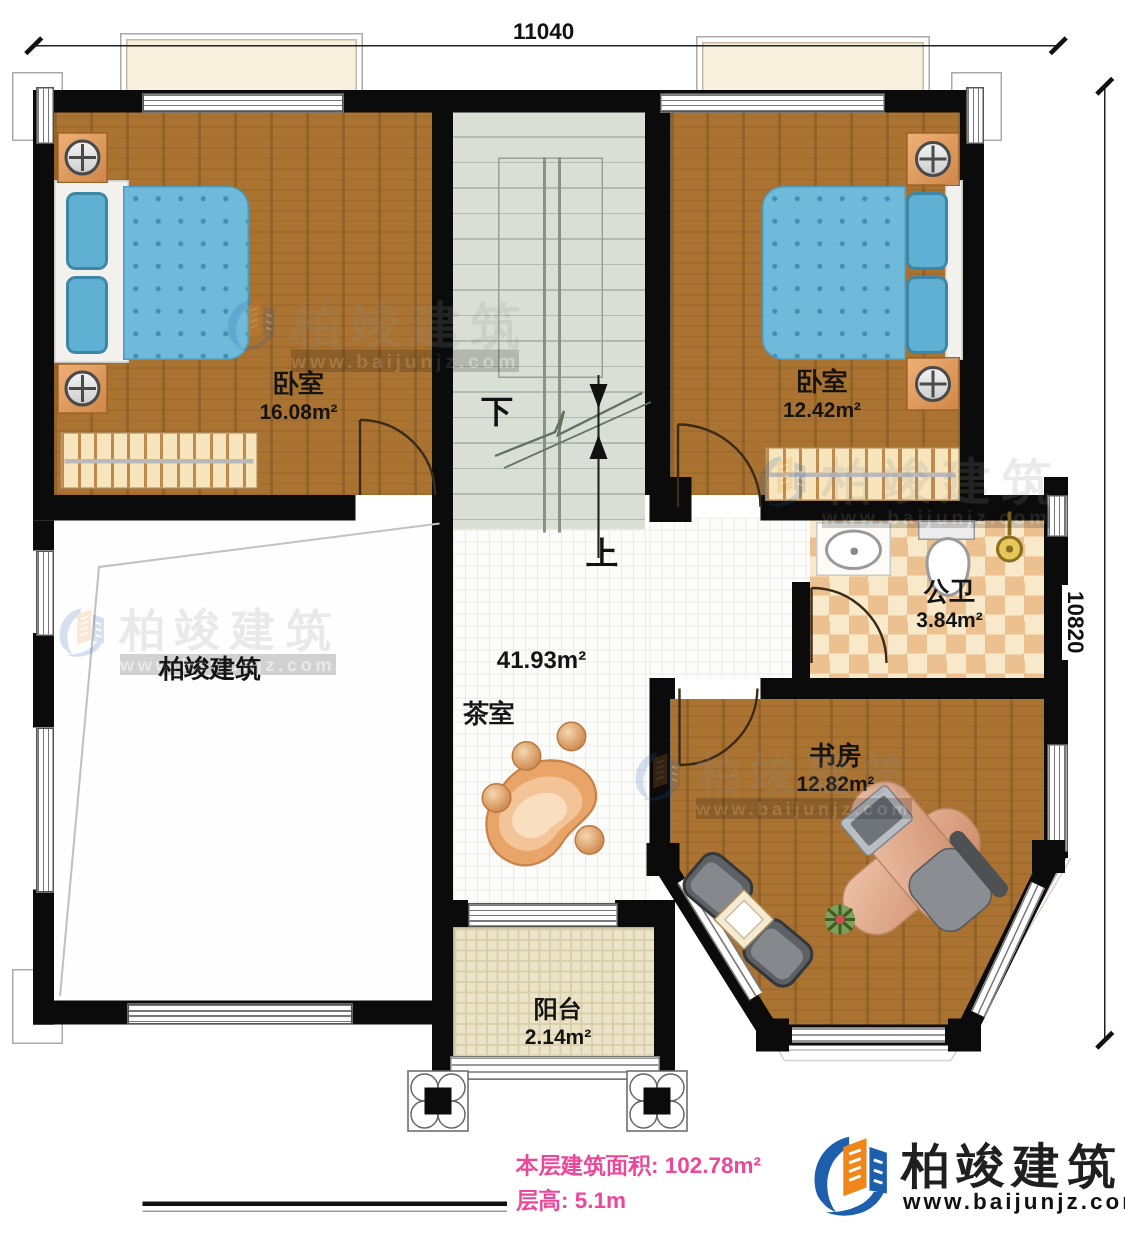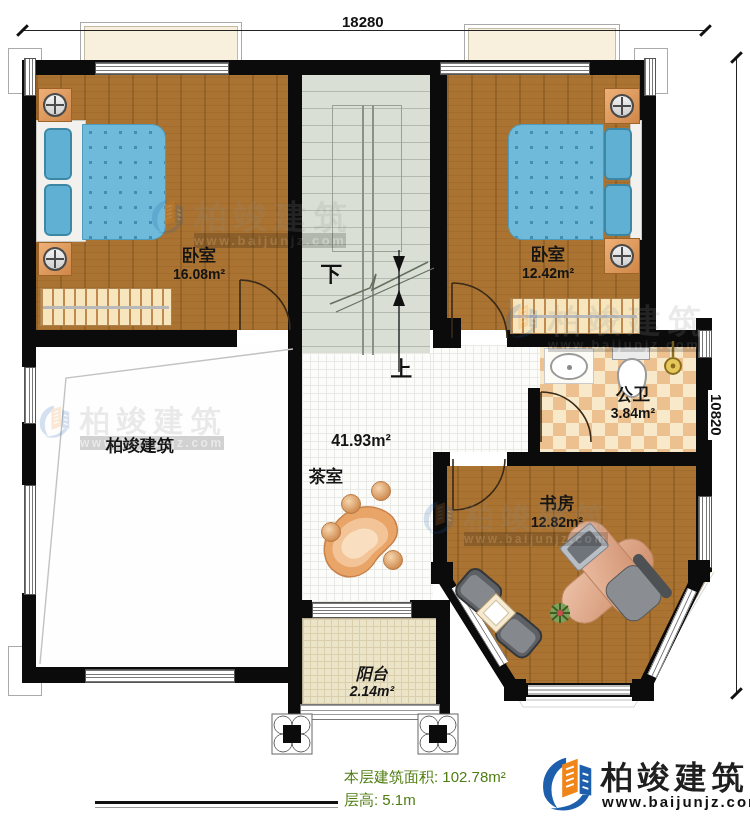--- a/index.html
+++ b/index.html
@@ -65,21 +65,21 @@
     writing-mode:vertical-rl;padding:4px 0;}
   
   .wm{position:absolute;color:#8f8f8f;opacity:.18;font-weight:bold;white-space:nowrap;display:flex;align-items:center;gap:6px;}
   .wm .glyph{flex:0 0 auto;}
   .wm .n{font-size:33px;letter-spacing:7px;display:block;line-height:1;}
   .wm .w{font-size:13px;letter-spacing:2.5px;display:block;line-height:1.2;}
   
   .title-big{position:absolute;left:95px;top:758px;font-size:37px;font-weight:bold;color:#0d0d0d;letter-spacing:1px;}
   .title-ul1{position:absolute;left:95px;top:801px;width:243px;height:3px;background:#111;}
   .title-ul2{position:absolute;left:95px;top:807px;width:243px;height:1px;background:#9a9a9a;}
-  .meta{position:absolute;font-size:15px;color:#4d7c0f;font-weight:normal;white-space:nowrap;}
+  .meta{position:absolute;font-size:15px;color:#ec4899;font-weight:bold;white-space:nowrap;}
   .brandtxt{position:absolute;left:601px;top:756px;font-size:32px;font-weight:bold;color:#1f1f1f;letter-spacing:5px;}
   .brandweb{position:absolute;left:602px;top:793px;font-size:15px;font-weight:bold;color:#111;letter-spacing:2px;}
   svg{display:block;}
   .overlay{position:absolute;left:0;top:0;pointer-events:none;}
 </style>
 </head>
 <body>
 
 <div id="plan">
 
@@ -326,21 +326,21 @@
   </div>
   <div class="rl" style="left:140px;top:436px;">
     <span class="nm">柏竣建筑</span>
   </div>
   <div class="rl" style="left:354px;top:432px;">
     <span class="ar" style="font-size:16px;margin-left:14px;">41.93m²</span>
   </div>
   <div class="rl" style="left:326px;top:468px;font-family:Liberation Mono, monospace;">
     <span class="nm">茶室</span>
   </div>
-  <div class="rl" style="left:372px;top:665px;font-style:italic;">
+  <div class="rl" style="left:372px;top:665px;">
     <span class="nm" style="font-size:16px;">阳台</span>
     <span class="ar">2.14m²</span>
   </div>
 
   <div class="stairch" style="left:321px;top:260px;">下</div>
   <div class="stairch" style="left:391px;top:355px;">上</div>
 
   <div class="wm" style="left:148px;top:196px;">
     <svg class="glyph" width="40" height="40" viewBox="0 0 64 64">
         <use href="#logoGlyph"></use>
@@ -374,21 +374,21 @@
       </svg>
     <div>
         <span class="n" style="font-size:30px;">柏竣建筑</span>
          <span class="w" style="font-size:12px;">www.baijunjz.com</span>
       </div>
   </div>
 
   <div class="dimline" style="left:22px;top:30px;width:684px;height:1px;"></div>
   <div class="tick" style="left:15px;top:29px;"></div>
   <div class="tick" style="left:698px;top:29px;"></div>
-  <div class="dimtext" style="left:338px;top:13px;">18280</div>
+  <div class="dimtext" style="left:338px;top:13px;">11040</div>
   <div class="dimline" style="left:736px;top:58px;width:1px;height:636px;"></div>
   <div class="tick" style="left:729px;top:56px;"></div>
   <div class="tick" style="left:729px;top:692px;"></div>
   <div class="dimtextV" style="left:708px;top:390px;">10820</div>
 
   <div class="title-ul1"></div>
   <div class="title-ul2"></div>
   <div class="meta" style="left:344px;top:768px;">
     <span>本层建筑面积:</span>
     <span>102.78m²</span>

